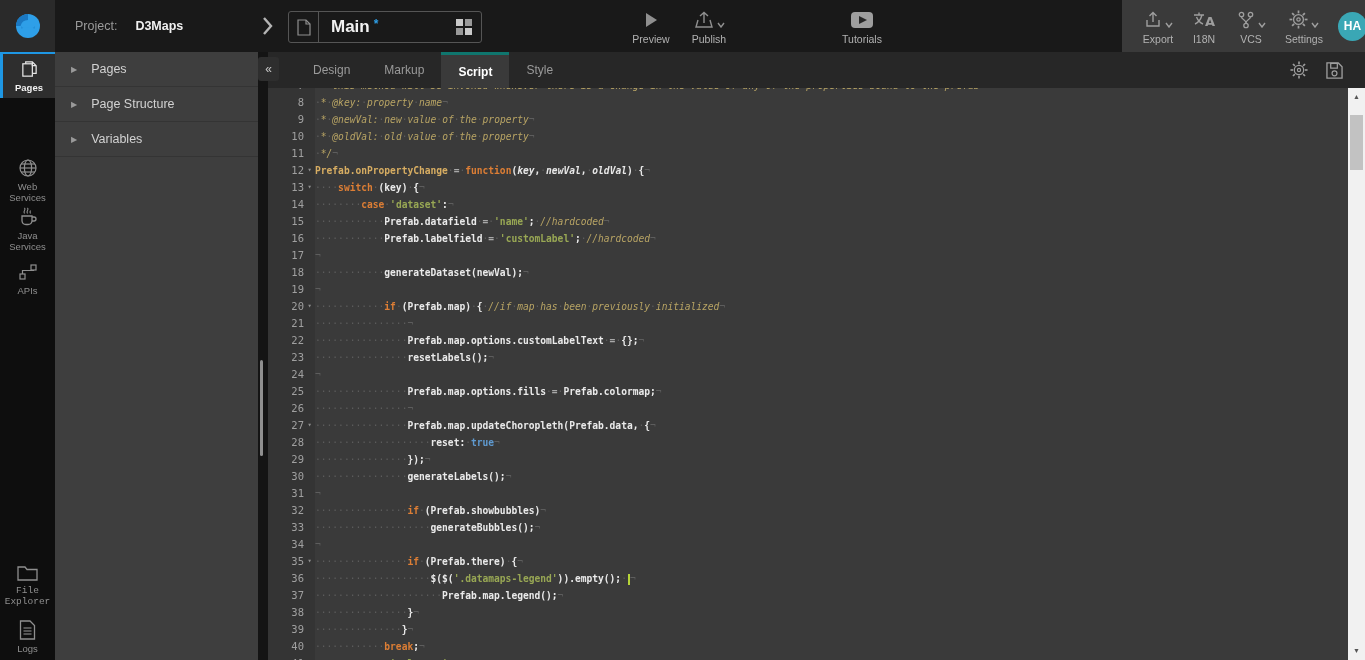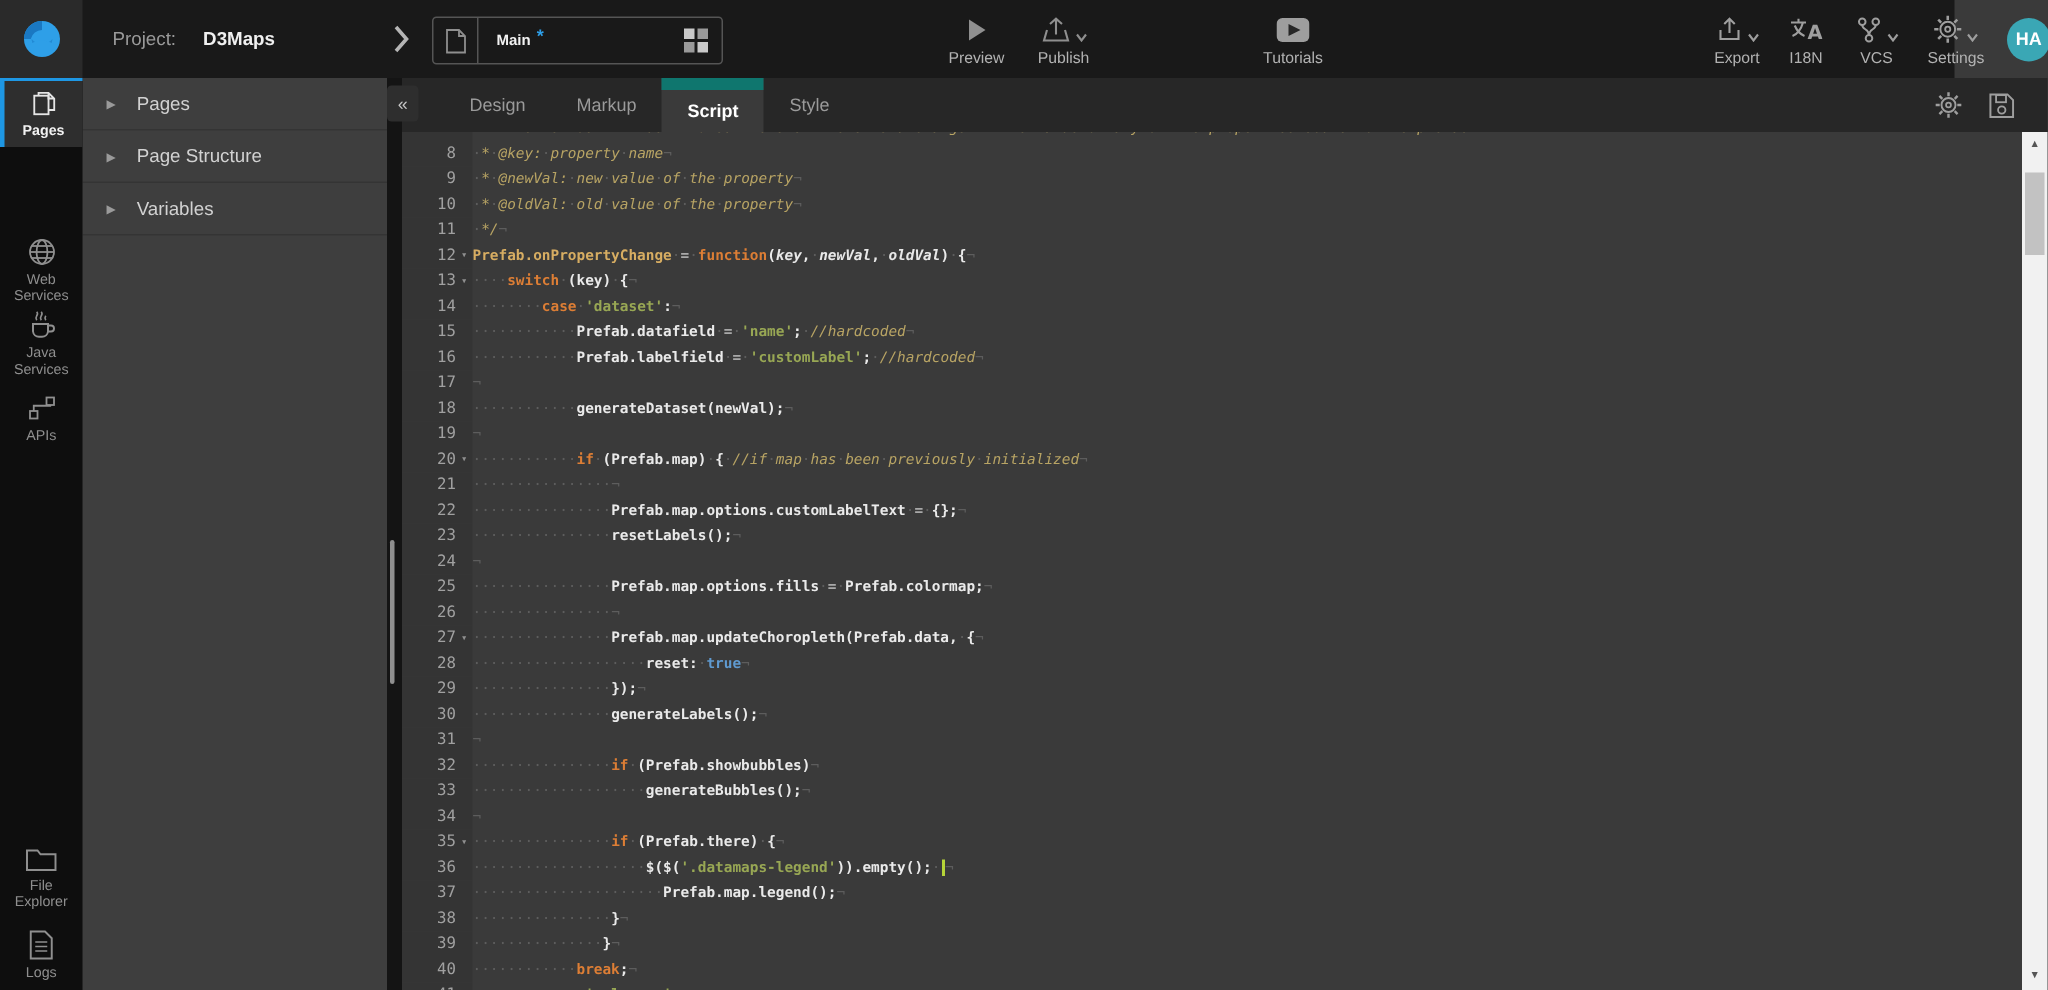--- a/index.html
+++ b/index.html
@@ -1,29 +1,29 @@
 <!DOCTYPE html>
 <html><head>
 <meta charset="utf-8">
 <style>
   * { margin:0; padding:0; box-sizing:border-box; }
   html,body { width:1365px; height:660px; overflow:hidden; background:#3a3a3a;
               font-family:"Liberation Sans", sans-serif; }
 
   
-  #topbar { position:absolute; left:0; top:0; width:1303px; height:52px; background:#191919; z-index:5; }
+  #topbar { position:absolute; left:0; top:0; width:1122px; height:52px; background:#191919; z-index:5; }
   #logo-tile { position:absolute; left:0; top:0; width:55px; height:52px; background:#2a2a2a;
                display:flex; align-items:center; justify-content:center; cursor:pointer; }
   #project { position:absolute; left:75px; top:0; height:52px; display:flex; align-items:center; font-size:12.5px; color:#9a9a9a; }
   #project b { color:#f0f0f0; font-weight:bold; margin-left:18px; }
   #proj-chevron { position:absolute; left:262px; top:16px; }
   #page-tab { position:absolute; left:288px; top:11px; width:194px; height:32px; border:1px solid #555;
               border-radius:3px; display:flex; align-items:center; cursor:pointer; }
   .ptab-iconbox { width:30px; height:100%; border-right:1px solid #555; display:flex; align-items:center; justify-content:center; }
-  .ptab-name { color:#f2f2f2; font-weight:bold; font-size:10px; margin-left:12px; }
+  .ptab-name { color:#f2f2f2; font-weight:bold; font-size:17px; margin-left:12px; }
   .ptab-dirty { color:#2e9fe8; font-size:12px; font-weight:bold; margin-left:4px; position:relative; top:-3px; }
   .ptab-grid { margin-left:auto; margin-right:8px; display:flex; }
 
   .tb-group { position:absolute; top:0; height:52px; display:flex; align-items:center; }
   .tb-btn { display:flex; flex-direction:column; align-items:center; justify-content:center;
             color:#b2b2b2; font-size:10.5px; cursor:pointer; position:relative; }
   .tb-btn .iconrow { height:24px; display:flex; align-items:center; }
   .tb-btn .lbl { margin-top:1px; white-space:nowrap; }
   .chev { margin-left:3px; position:relative; top:5px; }
 
@@ -49,21 +49,21 @@
 
   
   #divider { position:absolute; left:258px; top:52px; width:10px; height:608px; background:#141414; z-index:2; }
   #divider-thumb { position:absolute; left:2px; top:308px; width:3px; height:96px; background:#8f8f8f; border-radius:2px; }
 
   
   #tabbar { position:absolute; left:268px; top:52px; width:1097px; height:36px; background:#272727; z-index:3;
             display:flex; align-items:stretch; }
   .etab { padding:0 17px; display:flex; align-items:center; color:#9a9a9a; font-size:12px; cursor:pointer; }
   .etab:first-child { margin-left:28px; }
-  .etab.active { background:#3a3a3a; border-top:8px solid #0f766e; color:#ffffff; font-weight:bold; padding-top:0; }
+  .etab.active { background:#3a3a3a; border-top:3px solid #0f766e; color:#ffffff; font-weight:bold; padding-top:0; }
   #tabbar-icons { margin-left:auto; display:flex; align-items:center; gap:18px; margin-right:22px; }
   #tabbar-icons > div { cursor:pointer; display:flex; }
 
   
   #editor { position:absolute; left:268px; top:88px; width:1080px; height:572px; background:#3a3a3a; overflow:hidden; cursor:text; }
   #code-lines { position:absolute; left:0; top:-11px; width:100%; }
   .code-row { display:flex; height:17px; line-height:17px; font-family:"DejaVu Sans Mono", monospace; white-space:pre; }
   .gutter-cell { width:47px; min-width:47px; background:#343434; display:flex; }
   .gutter-cell .ln { width:36px; text-align:right; color:#a0a0a0; font-size:10.5px; }
   .gutter-cell .fold { width:11px; text-align:center; color:#8f8f8f; font-size:7px; line-height:17px; }
@@ -255,21 +255,21 @@
     <span>Java<br>Services</span>
   </div>
   <div class="rail-item" style="top:210px;">
     <svg width="20" height="20" viewBox="0 0 20 20">
       <rect x="2" y="12" width="5" height="5" fill="none" stroke="#8f8f8f" stroke-width="1.2"></rect>
       <rect x="13" y="3" width="5" height="5" fill="none" stroke="#8f8f8f" stroke-width="1.2"></rect>
       <path d="M4.5,12 V8.5 H15.5 V8" fill="none" stroke="#8f8f8f" stroke-width="1.2"></path>
     </svg>
     <span>APIs</span>
   </div>
-  <div class="rail-item" style="top:512px;">
+  <div class="rail-item" style="top:512px;font-family:Liberation Mono, monospace;">
     <svg width="21" height="18" viewBox="0 0 21 18">
       <path d="M1,16 V3 H8 L10,5.5 H20 V16 Z" fill="none" stroke="#8f8f8f" stroke-width="1.3"></path>
     </svg>
     <span>File<br>Explorer</span>
   </div>
   <div class="rail-item" style="top:568px;">
     <svg width="17" height="20" viewBox="0 0 17 20">
       <path d="M1.5,1 H11 L15.5,5.5 V19 H1.5 Z" fill="none" stroke="#8f8f8f" stroke-width="1.3"></path>
       <line x1="4.5" y1="8" x2="12.5" y2="8" stroke="#8f8f8f" stroke-width="1.1"></line>
       <line x1="4.5" y1="11" x2="12.5" y2="11" stroke="#8f8f8f" stroke-width="1.1"></line>

